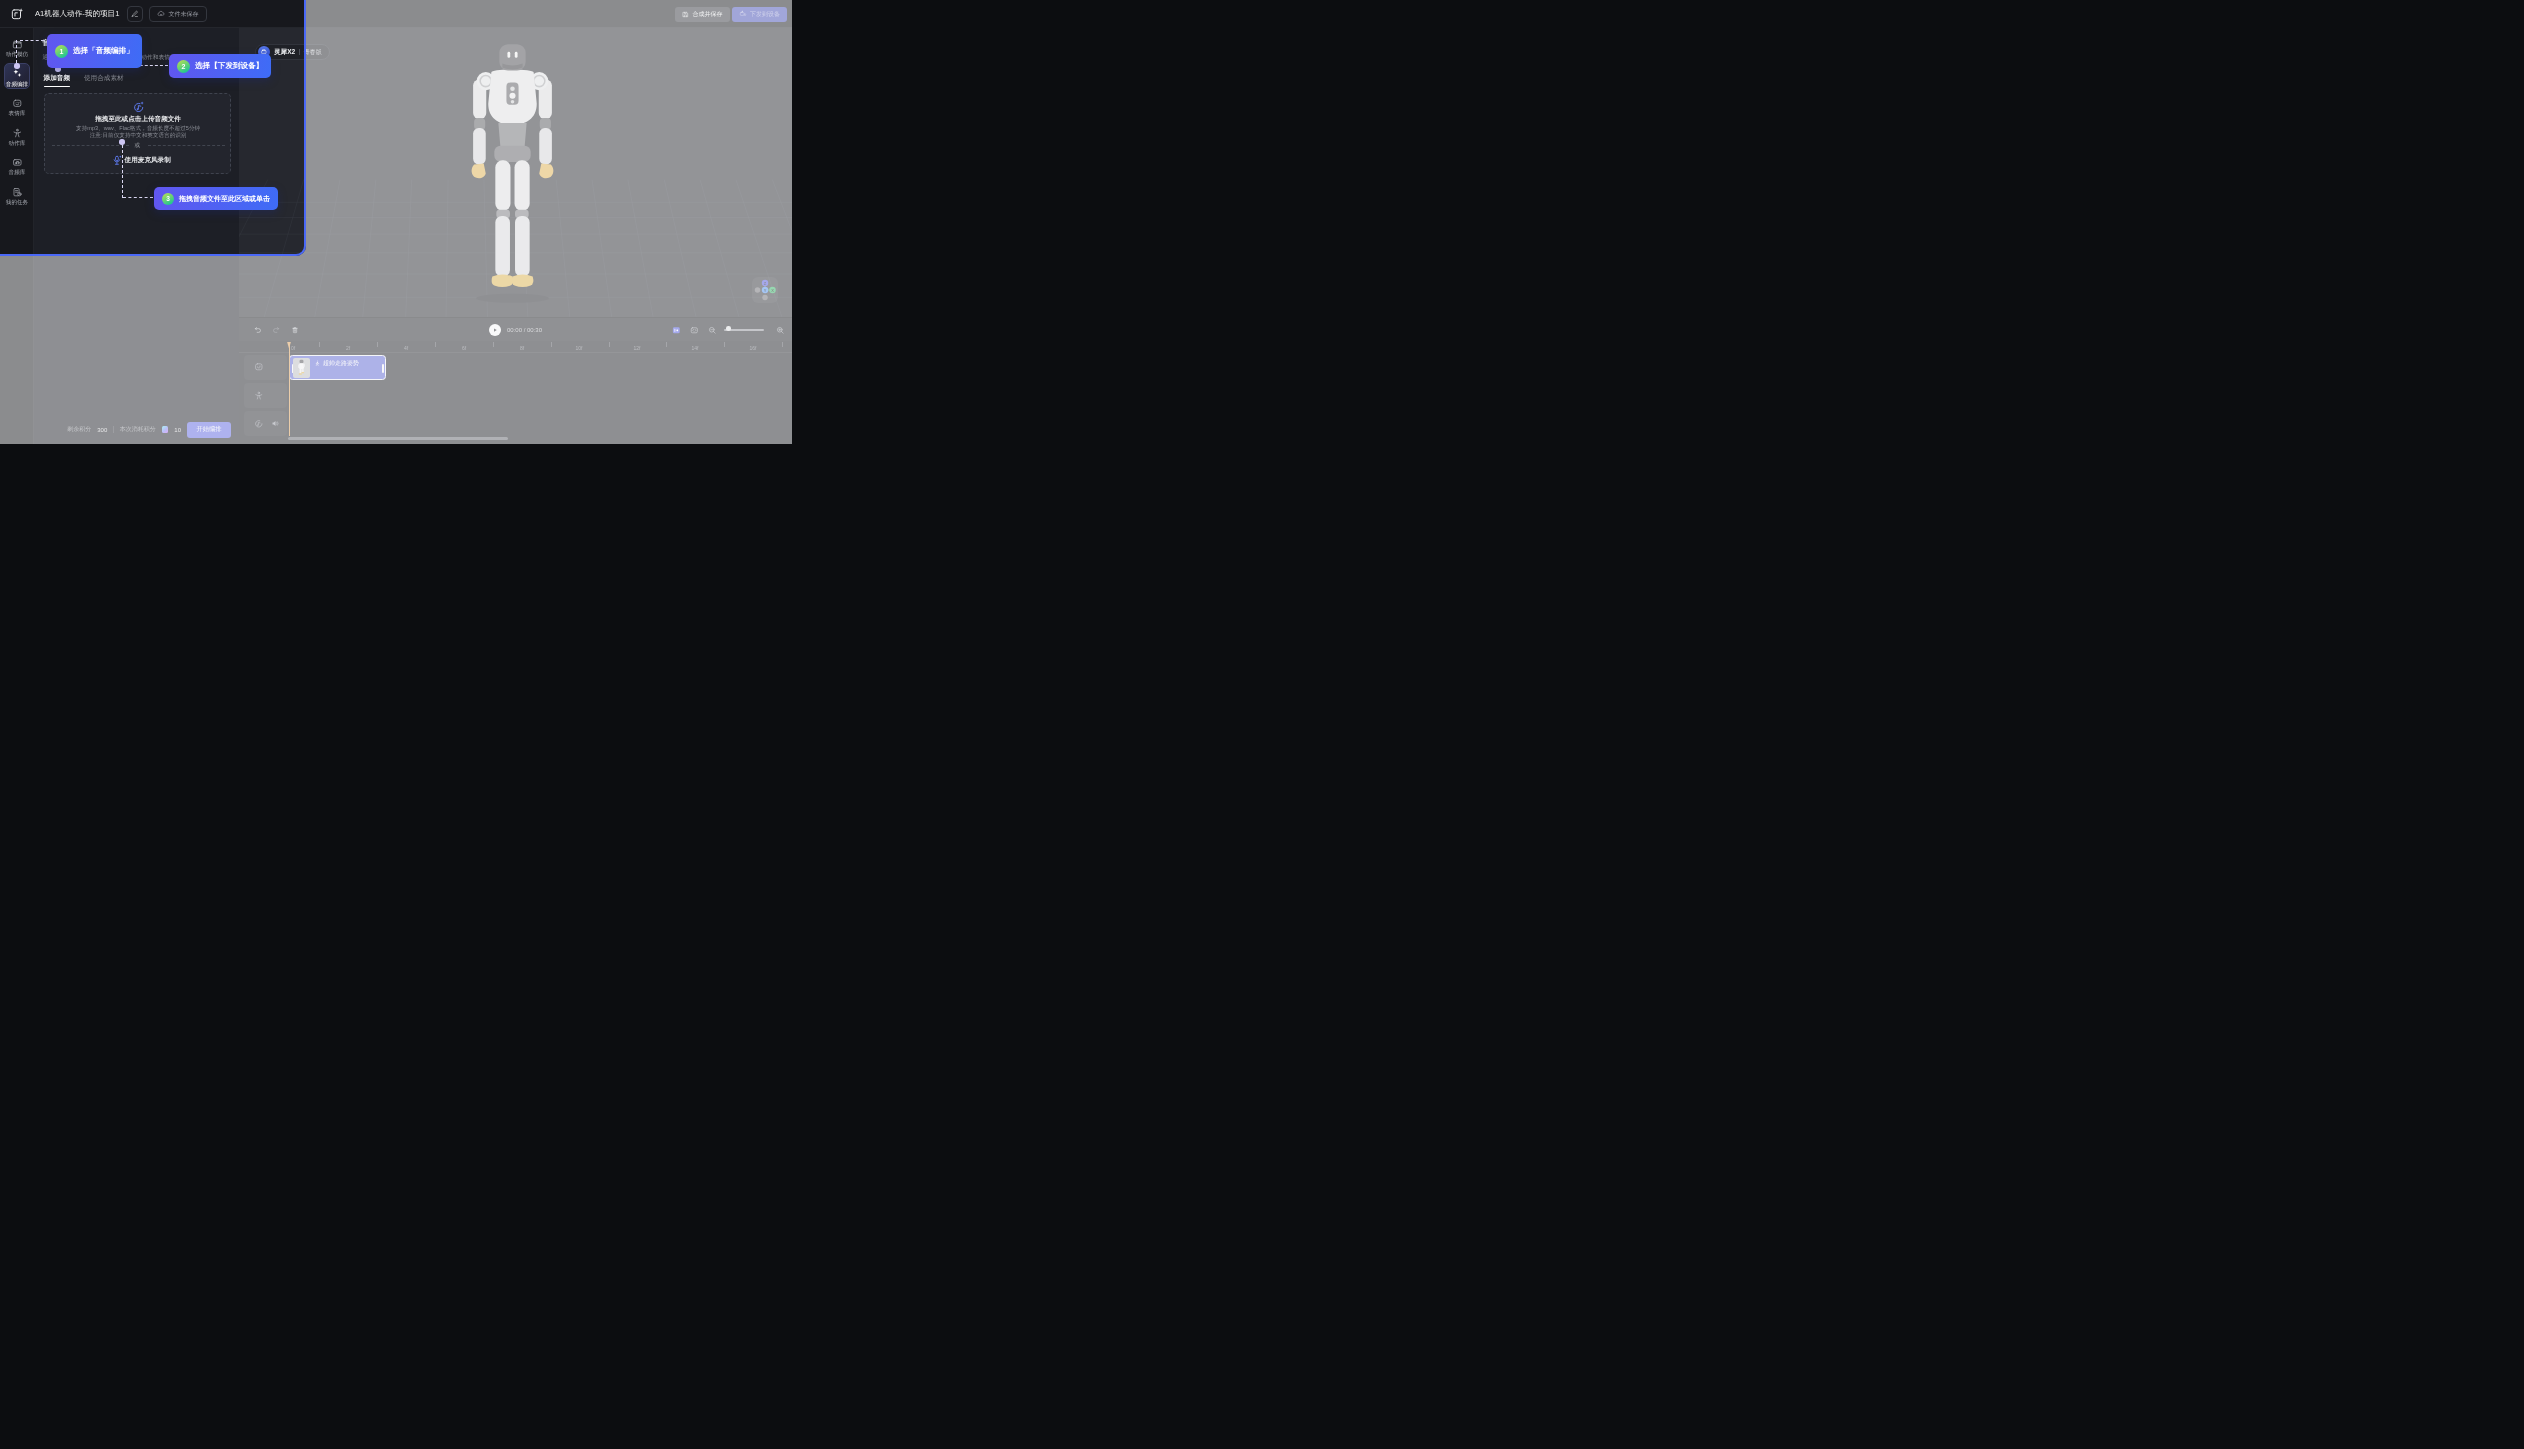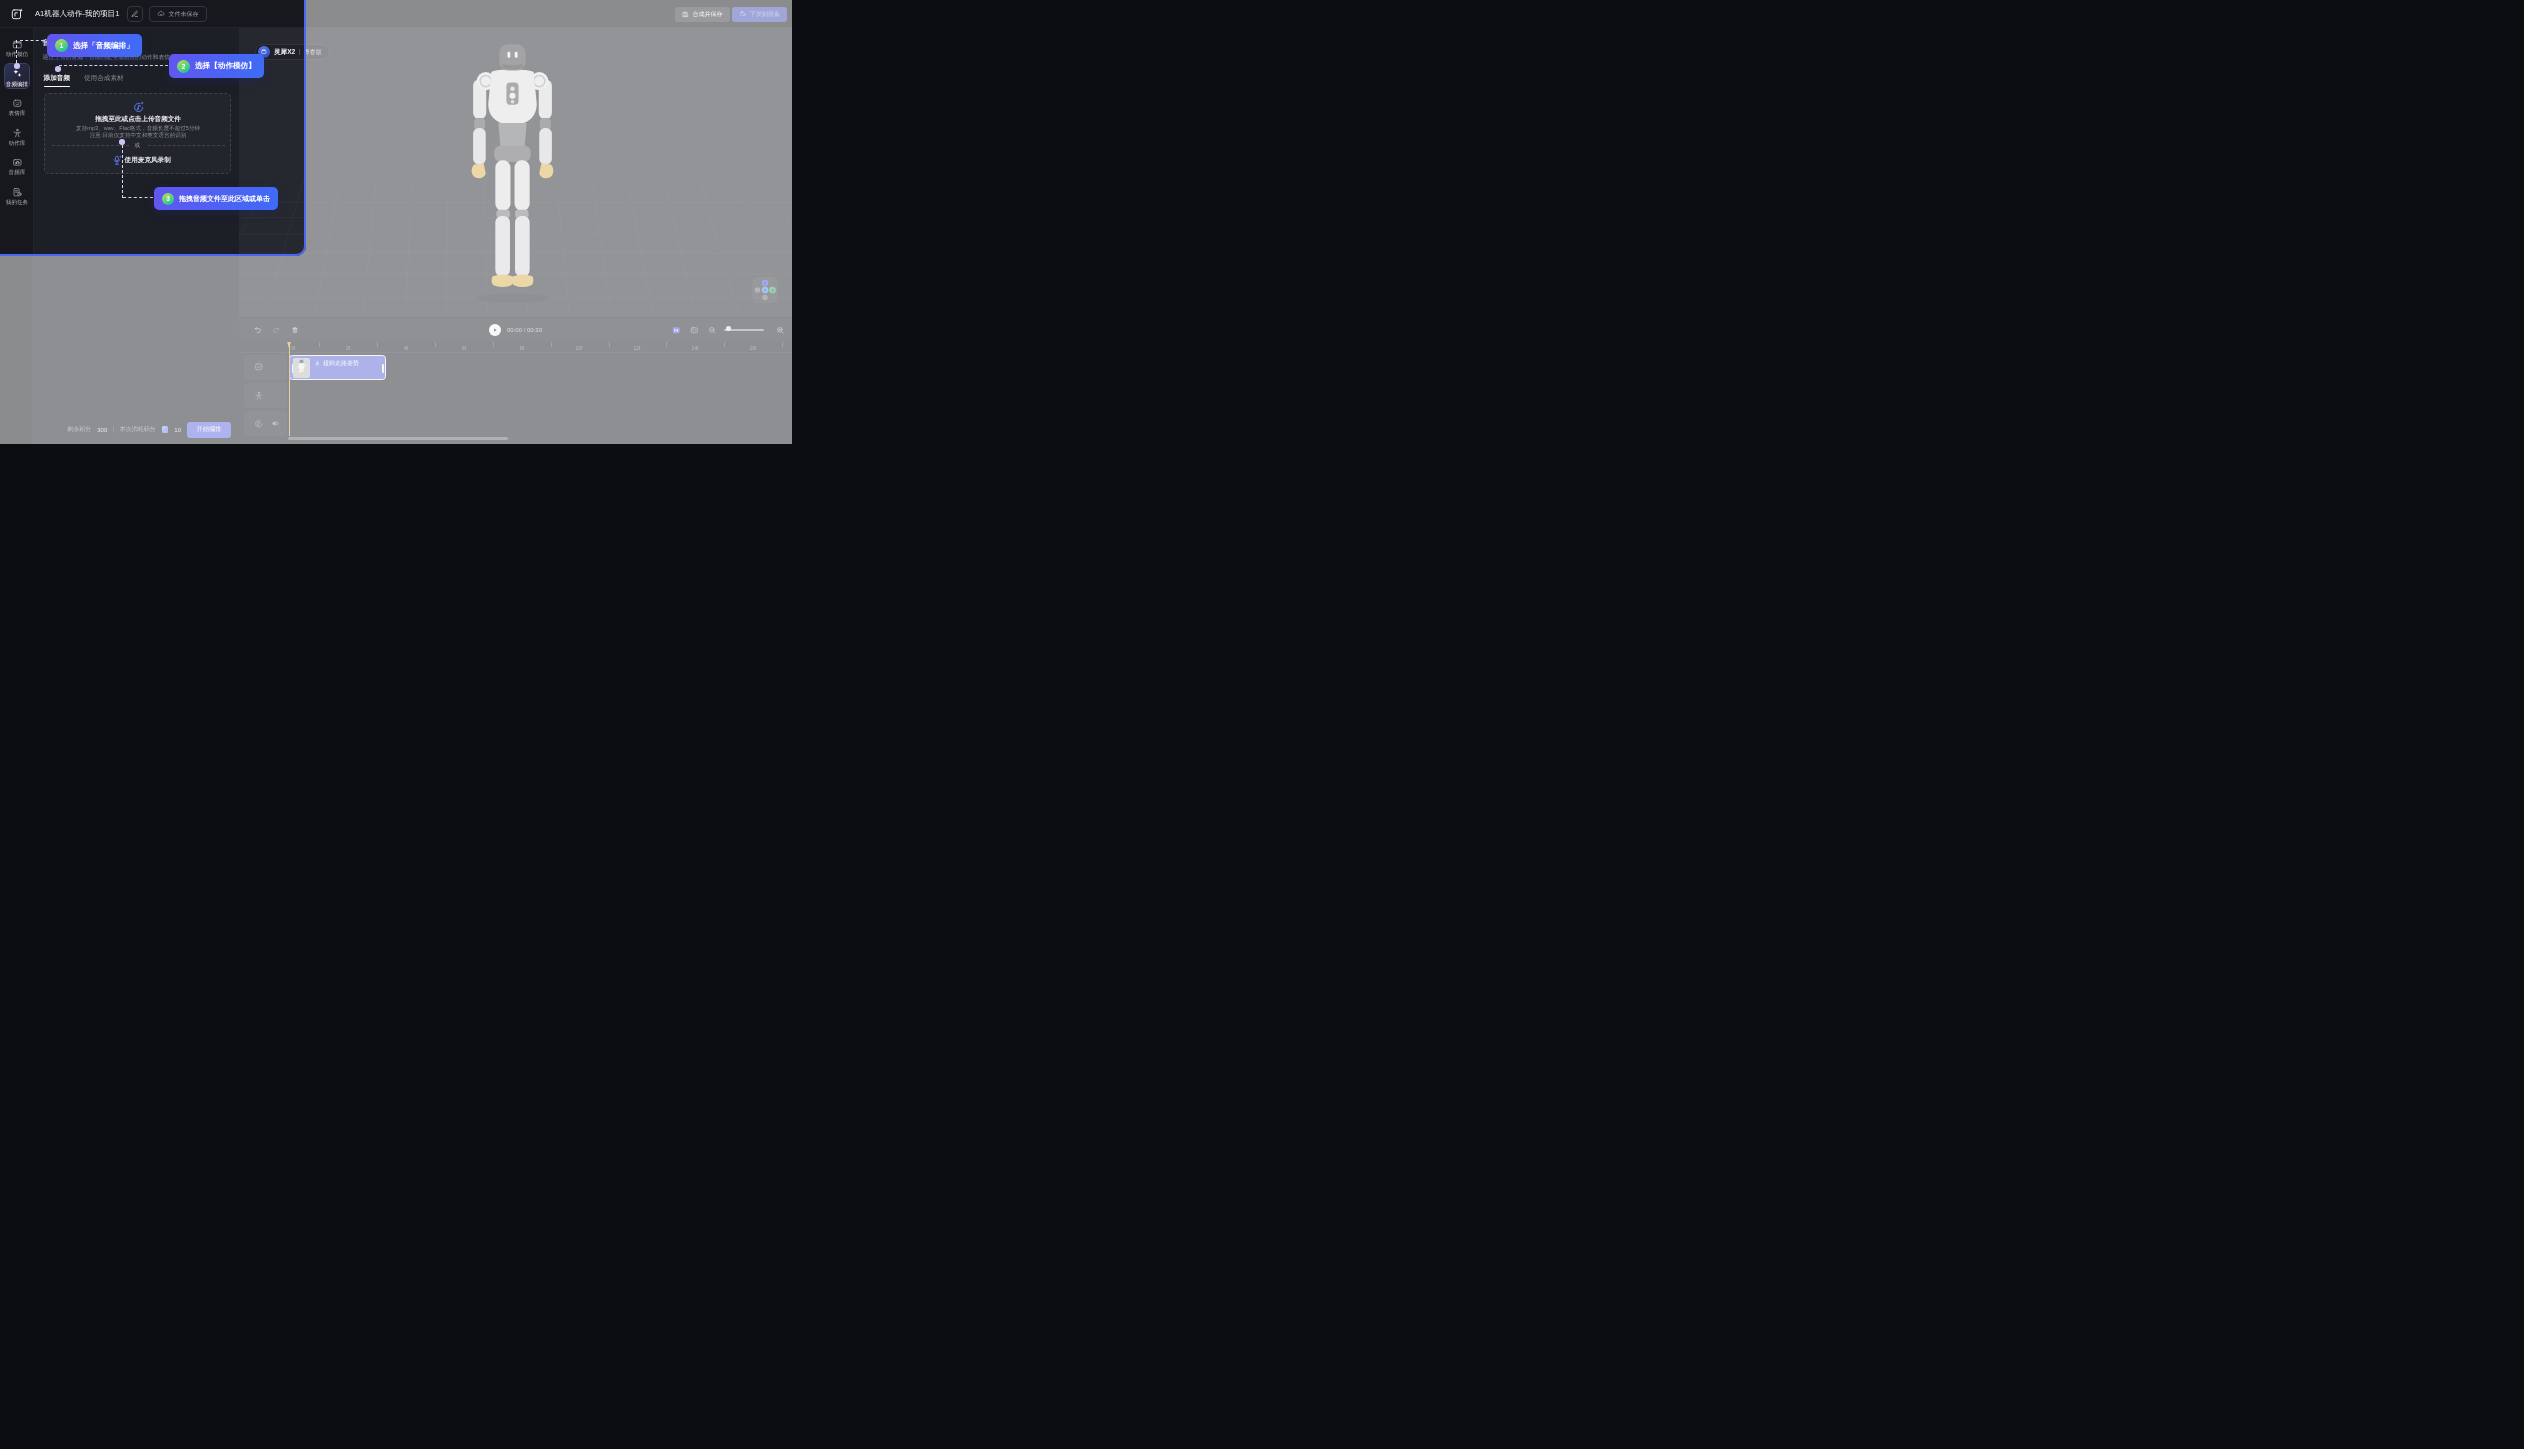--- a/index.html
+++ b/index.html
@@ -491,25 +491,25 @@
 <div class="connector dash-line-v" style="left:16px;top:40px;height:23px;"></div>
 <div class="connector conn-dot" style="left:14px;top:63px;"></div>
 
 <div class="connector dash-line-h" style="left:59px;top:65px;width:109px;"></div>
 <div class="connector conn-dot" style="left:55px;top:66px;"></div>
 
 <div class="connector conn-dot" style="left:119px;top:139px;"></div>
 <div class="connector dash-line-v" style="left:122px;top:145px;height:53px;"></div>
 <div class="connector dash-line-h" style="left:123px;top:197px;width:30px;"></div>
 
-<div class="tooltip" style="left:47px;top:34px;height:23px;font-size:7.6px;">
+<div class="tooltip" style="left:47px;top:34px;height:34px;font-size:7.6px;">
   <span class="step-badge">1</span>
   <span>选择「音频编排」</span>
 </div>
 <div class="tooltip" style="left:169px;top:54px;height:24px;font-size:7.6px;">
   <span class="step-badge">2</span>
-  <span>选择【动作模仿】</span>
+  <span>选择【下发到设备】</span>
 </div>
 <div class="tooltip" style="left:154px;top:187px;height:23px;font-size:7px;">
   <span class="step-badge" style="width:12px;height:12px;font-size:6.6px;">3</span>
   <span>拖拽音频文件至此区域或单击</span>
 </div>
 
 
 </body></html>

